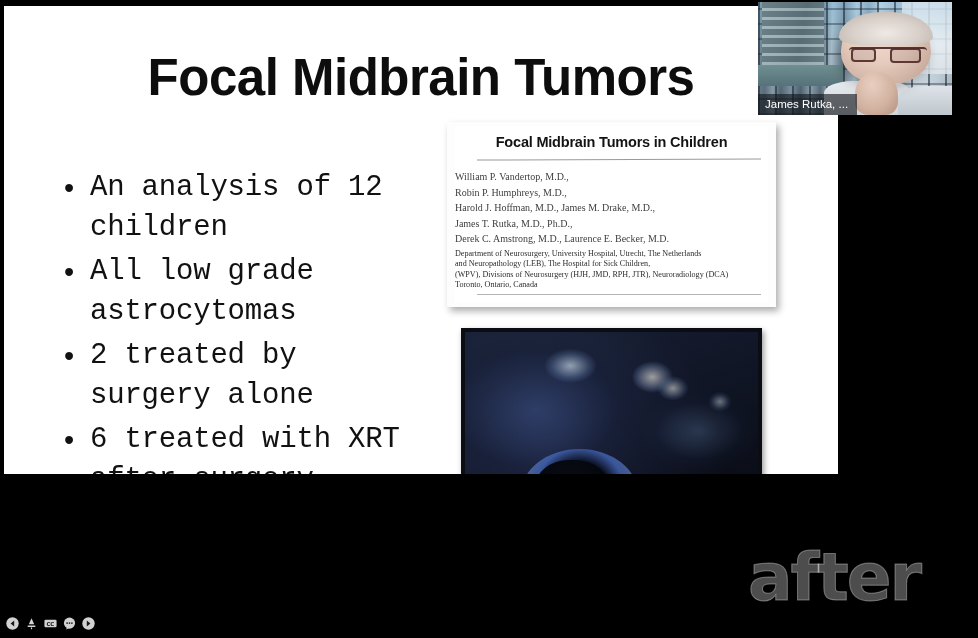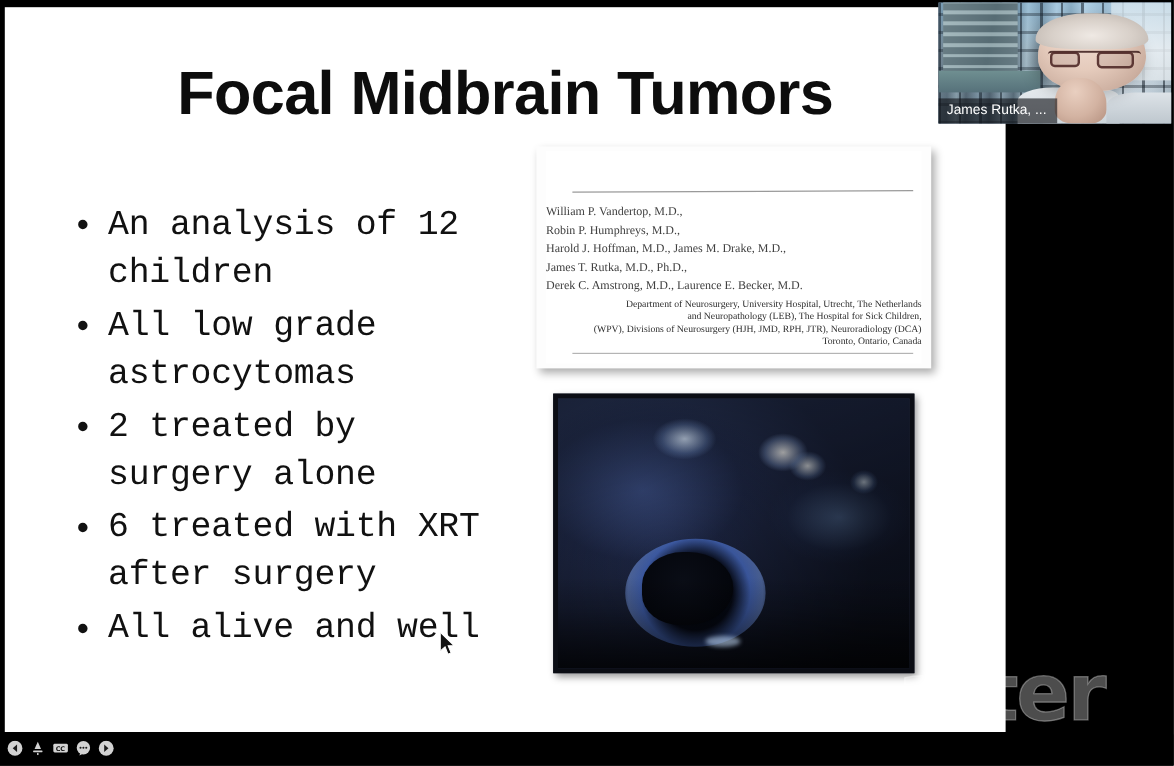--- a/index.html
+++ b/index.html
@@ -18,21 +18,21 @@
     height: 638px;
     background: #000000;
   }
 
   
   #slide-surface {
     position: absolute;
     left: 4px;
     top: 6px;
     width: 834px;
-    height: 604px;
+    height: 468px;
     background: #ffffff;
     overflow: hidden;
   }
 
   
   #slide-title {
     position: absolute;
     left: 0px;
     top: 42px;
     width: 834px;
@@ -114,21 +114,21 @@
     left: 0; top: 43px; width: 100%;
     font-family: "Liberation Serif", serif;
     font-size: 10px;
     line-height: 15.6px;
     color: #404040;
     white-space: nowrap;
   }
   #paper-affil {
     position: absolute;
     left: 0; top: 123px; width: 100%;
-    text-align: right;
+    text-align: left;
     font-family: "Liberation Serif", serif;
     font-size: 8.1px;
     line-height: 10.3px;
     color: #2c2c2c;
     white-space: nowrap;
   }
   #paper-rule2 {
     position: absolute;
     left: 22px; bottom: 8px;
     width: 284px; height: 1px;
@@ -221,24 +221,24 @@
     left: 363px;
     top: 521px;
     width: 14px;
     height: 20px;
     z-index: 45;
   }
 
   
   #webcam-tile {
     position: absolute;
-    left: 782px;
+    left: 758px;
     top: 2px;
     width: 194px;
-    height: 101px;
+    height: 113px;
     overflow: hidden;
     background: #4a5568;
     z-index: 50;
   }
   #webcam-backdrop {
     position: absolute;
     inset: 0;
     background:
       linear-gradient(180deg, rgba(150,200,235,0.55) 0%, rgba(190,215,235,0.30) 42%, rgba(120,150,175,0.25) 100%),
       linear-gradient(92deg,
@@ -428,20 +428,21 @@
         <span class="bullet-text">6 treated with XRT after surgery</span>
       </div>
       <div class="bullet-row">
         <span class="bullet-dot">•</span>
         <span class="bullet-text">All alive and well</span>
       </div>
     </div>
 
     <div id="paper-figure">
       <div id="paper-inner">
+        <div id="paper-title">Focal Midbrain Tumors in Children</div>
         <div id="paper-rule"></div>
         <div id="paper-authors">
           <div>William P. Vandertop, M.D.,</div>
           <div>Robin P. Humphreys, M.D.,</div>
           <div>Harold J. Hoffman, M.D., James M. Drake, M.D.,</div>
           <div>James T. Rutka, M.D., Ph.D.,</div>
           <div>Derek C. Amstrong, M.D., Laurence E. Becker, M.D.</div>
         </div>
         <div id="paper-affil">
           <div>Department of Neurosurgery, University Hospital, Utrecht, The Netherlands</div>

